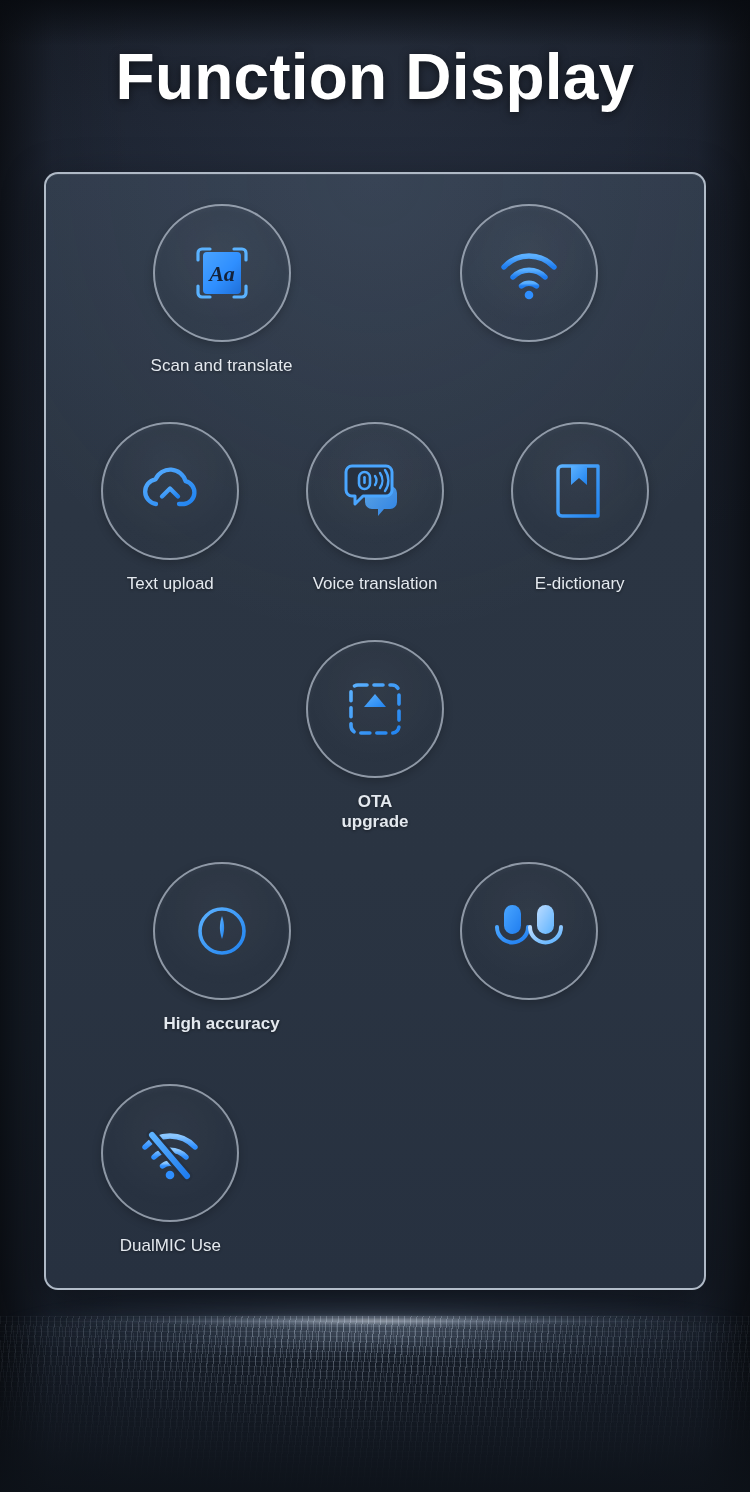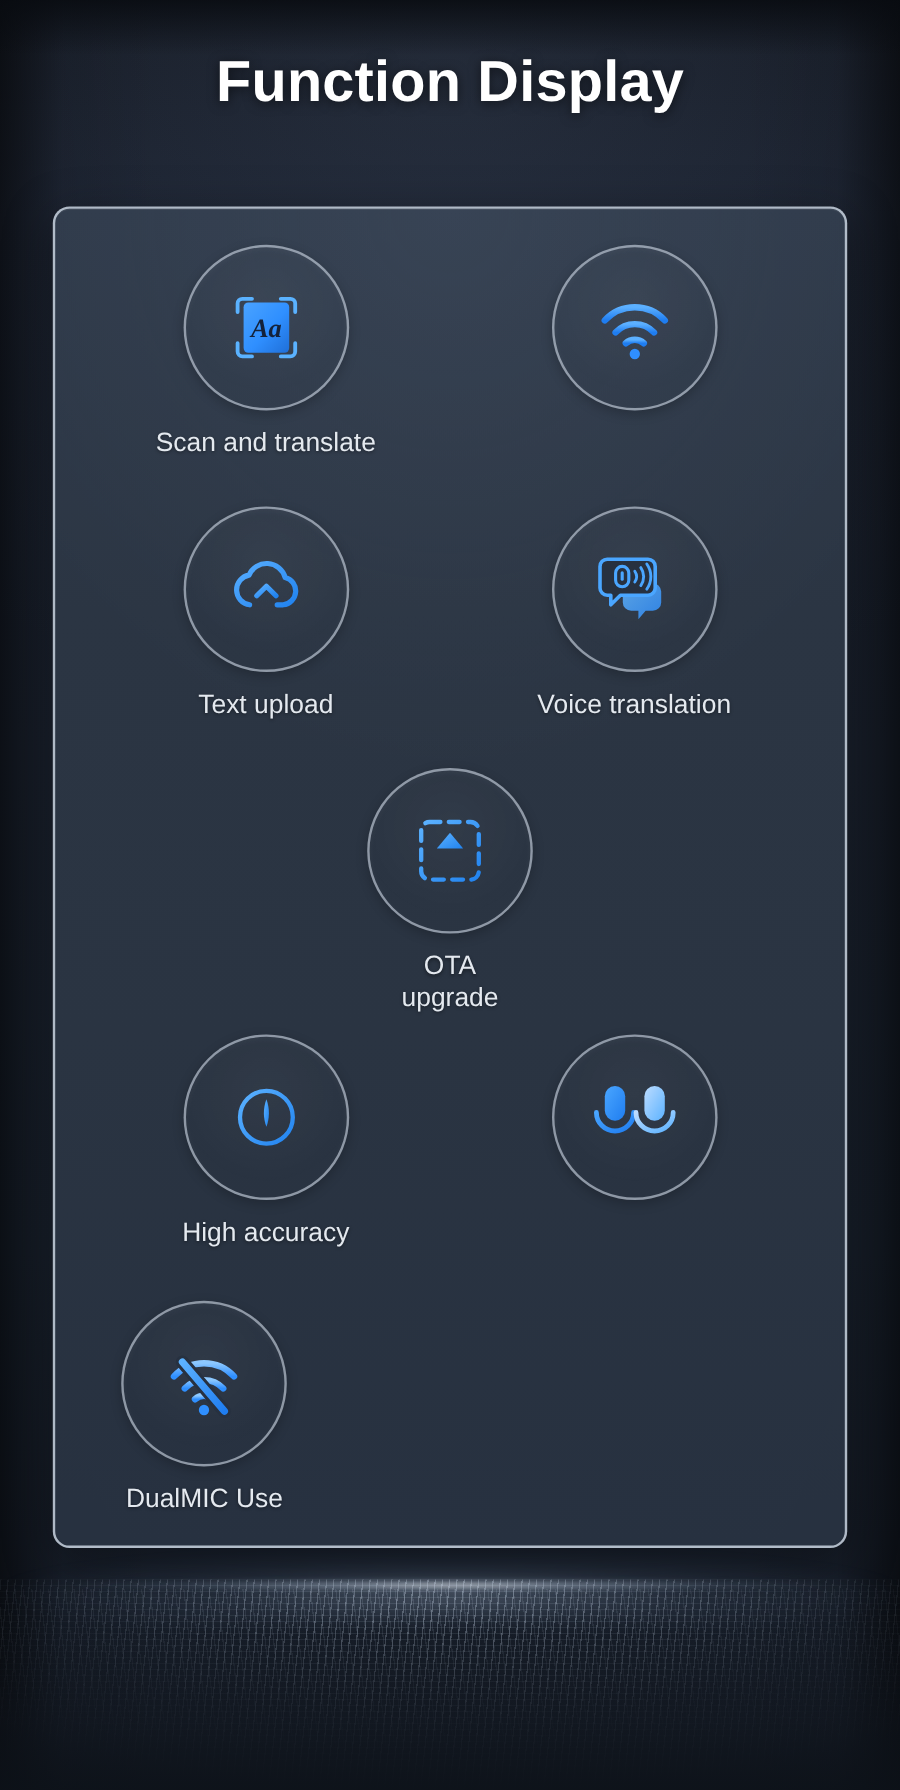--- a/index.html
+++ b/index.html
@@ -40,21 +40,21 @@
     background: linear-gradient(180deg, rgba(8,11,16,0.85) 0%, rgba(8,11,16,0.0) 100%);
     pointer-events: none;
   }
 
   
   .title {
     position: absolute;
     top: 44px; left: 0; right: 0;
     text-align: center;
     color: #ffffff;
-    font-size: 48px;
+    font-size: 64px;
     font-weight: 700;
     letter-spacing: 0.2px;
     line-height: 1.05;
     text-shadow: 0 2px 10px rgba(0,0,0,0.55);
     z-index: 4;
   }
 
   
   .card {
     position: absolute;
@@ -78,21 +78,21 @@
     position: absolute;
     inset: 0;
     padding: 30px 22px 18px 22px;
   }
 
   .row {
     display: flex;
     width: 100%;
     height: 218px;
   }
-  .row.tall { height: 222px; }
+  .row.tall { height: 222px; font-weight: bold; }
 
   .cell {
     flex: 1 1 33.3333%;
     display: flex;
     flex-direction: column;
     align-items: center;
   }
 
   
   .ring {
@@ -108,21 +108,21 @@
     box-shadow:
       inset 0 2px 6px rgba(255,255,255,0.045),
       0 3px 10px rgba(0,0,0,0.22);
   }
   .ring svg { display: block; }
 
   
   .label {
     margin-top: 14px;
     color: #e4e9ef;
-    font-size: 22px;
+    font-size: 17px;
     line-height: 1.16;
     text-align: center;
     white-space: pre-line;
     text-shadow: 0 1px 3px rgba(0,0,0,0.45);
   }
   .label.empty { margin-top: 0; }
 
   
   .floor {
     position: absolute;
@@ -275,20 +275,36 @@
               <g fill="none" stroke="#4aa6ff" stroke-width="2.4" stroke-linecap="round">
                 <path d="M35 18 A8 8 0 0 1 35 27"></path>
                 <path d="M40 15 A13 13 0 0 1 40 30"></path>
                 <path d="M45 12 A18 18 0 0 1 45 33"></path>
               </g>
             </svg>
           </div>
           <div class="label">Voice translation</div>
         </div>
 
+        <div class="cell">
+          <div class="ring">
+            <svg width="62" height="66" viewBox="0 0 62 66">
+              <defs>
+                <linearGradient id="gBook" x1="0" y1="0" x2="1" y2="1">
+                  <stop offset="0%" stop-color="#5cb2ff"></stop>
+                  <stop offset="100%" stop-color="#2183ef"></stop>
+                </linearGradient>
+              </defs>
+              <path d="M13 8 h36 v50 h-36 a4 4 0 0 1 -4 -4 v-42 a4 4 0 0 1 4 -4 z" fill="none" stroke="url(#gBook)" stroke-width="3.4" stroke-linejoin="round"></path>
+              <path d="M9 47 h40" fill="none" stroke="url(#gBook)" stroke-width="3.4"></path>
+              <path d="M22 8 h16 v19 l-8 -7 l-8 7 z" fill="url(#gBook)"></path>
+            </svg>
+          </div>
+          <div class="label">E-dictionary</div>
+        </div>
 
       </div>
 
       <div class="row tall">
 
         <div class="cell">
           <div class="ring">
             <svg width="64" height="64" viewBox="0 0 64 64">
               <defs>
                 <linearGradient id="gOta" x1="0" y1="0" x2="1" y2="1">

